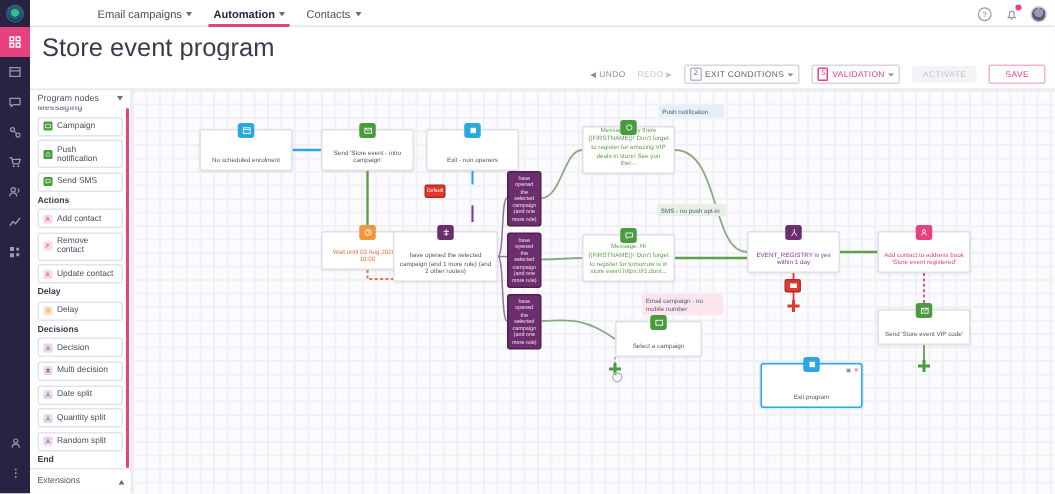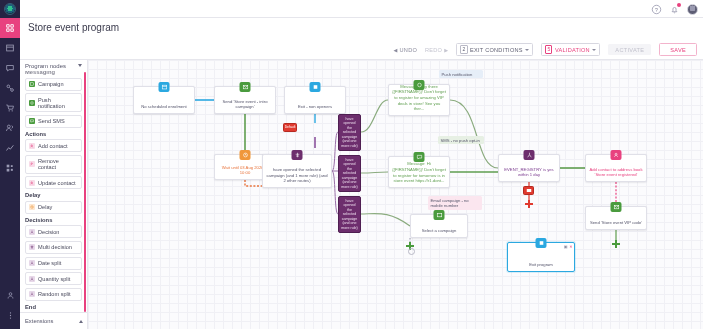--- a/index.html
+++ b/index.html
@@ -42,21 +42,21 @@
   .badge-dot { position:absolute; top:-0.5px; right:-0.5px; width:4px;height:4px;border-radius:50%;background:#e8417f; }
   .avatar { width:11px;height:11px;border-radius:50%;
     background:radial-gradient(circle at 50% 38%, #9a9ab0 0 40%, #5d5d74 42% 100%);
     border:1px solid #c9c9d4; cursor:pointer; }
 
   
   #titlebar {
     position:absolute; left:20px; top:18px; width:683px; height:22px;
     background:#fff; z-index:19;
   }
-  #pagetitle { position:absolute; left:8px; top:4px; font-size:10px; color:#3b3b4d; }
+  #pagetitle { position:absolute; left:8px; top:4px; font-size:17px; color:#3b3b4d; }
 
   
   #toolbar {
     position:absolute; left:20px; top:40px; width:683px; height:20px;
     background:#fff; border-bottom:1px solid #e6e6ec; z-index:19;
     display:flex; align-items:center; justify-content:flex-end; gap:8px; padding-right:6px;
   }
   .tb-item { font-size:5.6px; letter-spacing:0.25px; color:#8a8a9c; display:flex; align-items:center; gap:2px; cursor:pointer; text-transform:uppercase; }
   .tb-item.dim { color:#c5c5d0; }
   .tb-box { display:flex; align-items:center; gap:2.5px; border:1px solid #d7d7e0; border-radius:1.5px; padding:1.5px 3px; cursor:pointer; }
@@ -233,20 +233,34 @@
   <div class="rail-btn" style="margin-bottom:4px">
     <svg width="9" height="9" viewBox="0 0 12 12">
       <circle cx="6" cy="2.6" r="0.85" fill="#9a9ab4"></circle>
         <circle cx="6" cy="6" r="0.85" fill="#9a9ab4"></circle>
         <circle cx="6" cy="9.4" r="0.85" fill="#9a9ab4"></circle>
     </svg>
   </div>
 </div>
 
 <div id="topbar">
+  <div class="navtabs">
+    <div class="navtab">
+      <span>Email campaigns</span>
+      <span class="caret"></span>
+    </div>
+    <div class="navtab active">
+      <span>Automation</span>
+      <span class="caret"></span>
+    </div>
+    <div class="navtab">
+      <span>Contacts</span>
+      <span class="caret"></span>
+    </div>
+  </div>
 
   <div class="topright">
     <div class="ic-btn">
       <svg width="11" height="11" viewBox="0 0 12 12">
         <circle cx="6" cy="6" r="4.6" fill="none" stroke="#9a9ab0" stroke-width="0.9"></circle>
         <text x="6" y="8.3" font-size="5.6" text-anchor="middle" fill="#7a7a92" font-family="Liberation Sans, sans-serif">?</text>
       </svg>
     </div>
     <div class="ic-btn">
       <svg width="11" height="11" viewBox="0 0 12 12">

